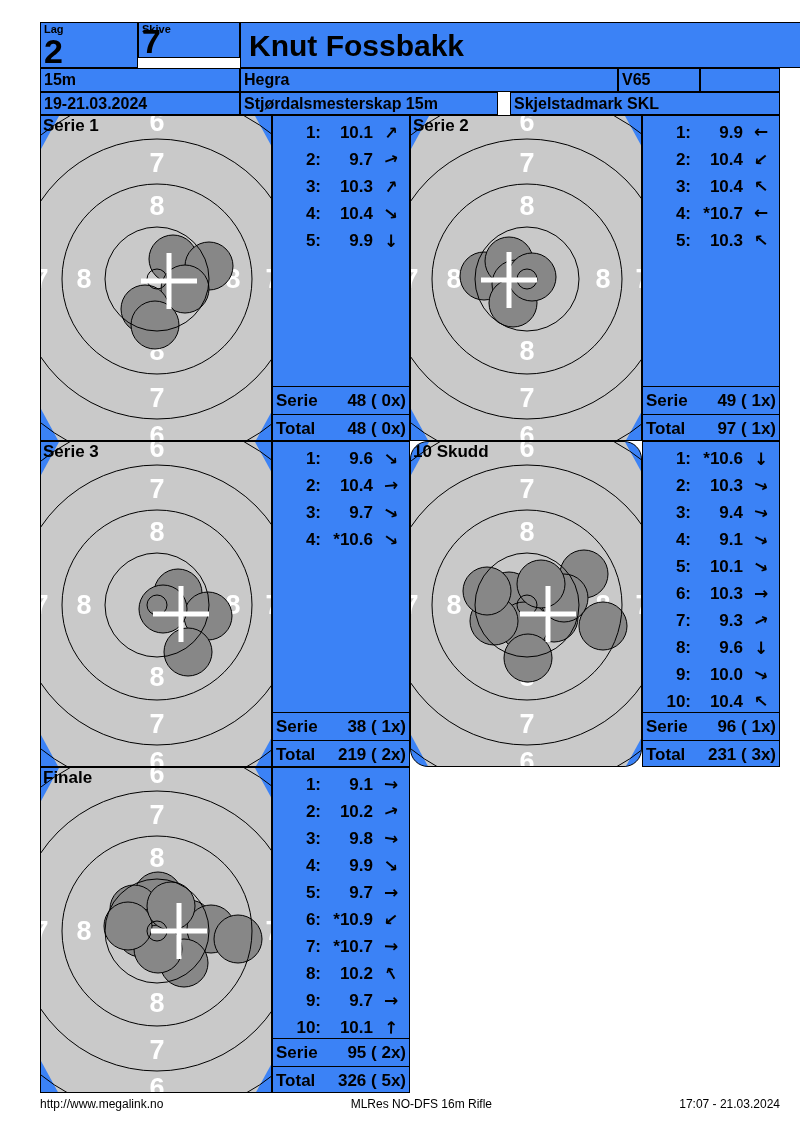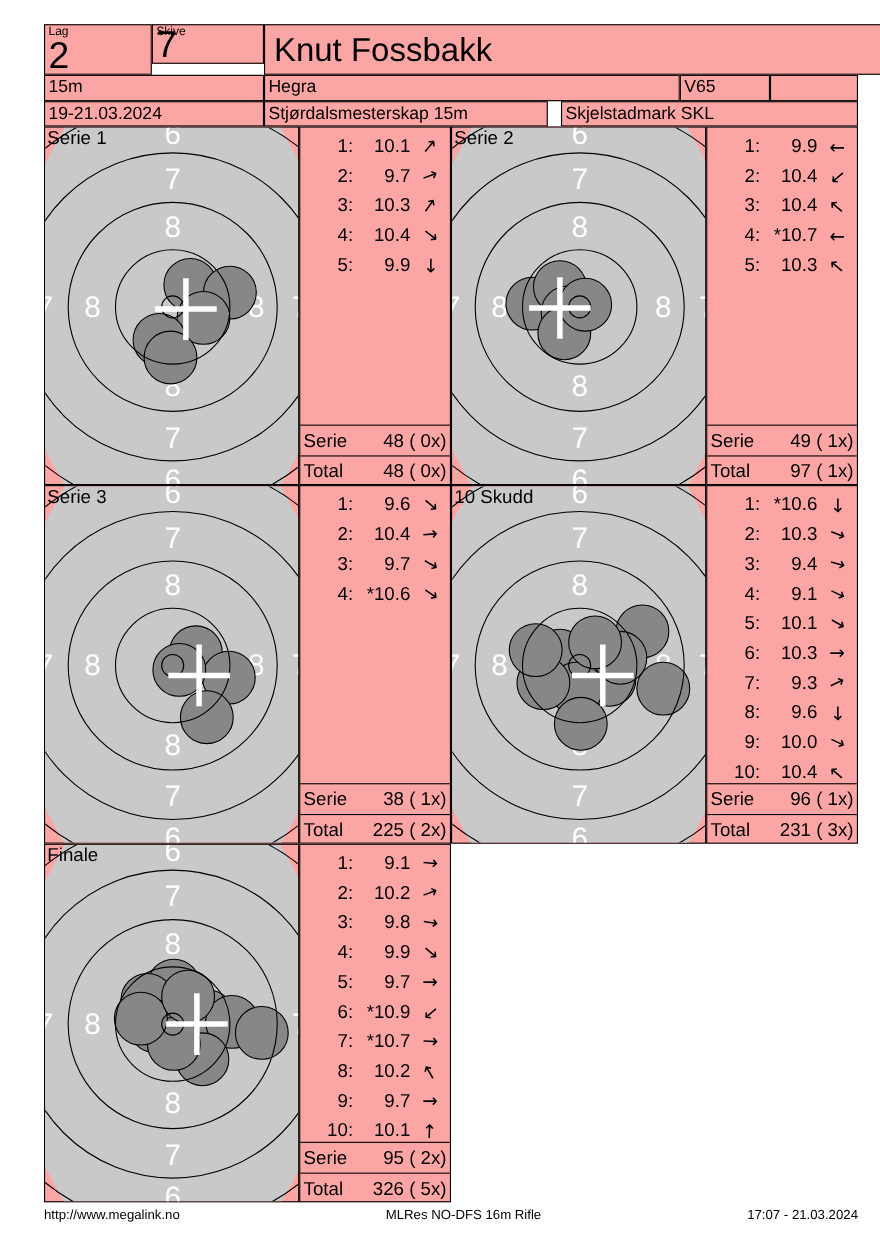--- a/index.html
+++ b/index.html
@@ -1,20 +1,20 @@
 <!DOCTYPE html>
 <html><head>
 <meta charset="utf-8">
 <style>
   html,body{margin:0;padding:0;background:#fff;}
   .page{
     position:relative;width:800px;height:1130px;background:#ffffff;
     font-family:"Liberation Sans",sans-serif;color:#000;overflow:hidden;
   }
-  .cell{position:absolute;box-sizing:border-box;border:1px solid #000;background:#fca5a5;}
+  .cell{position:absolute;box-sizing:border-box;border:1px solid #000;background:#3b82f6;font-weight:bold;}
   
   .cell-lag{left:40px;top:22px;width:98px;height:46px;}
   .cell-skive{left:138px;top:22px;width:102px;height:36px;}
   .cell-name{left:240px;top:22px;width:620px;height:46px;}
   .small-label{position:absolute;top:0px;left:3px;font-size:11px;}
   .big-value{position:absolute;bottom:-1px;left:3px;font-size:34px;line-height:1;}
   .shooter-name{position:absolute;left:8px;top:5px;font-size:30px;line-height:1.2;}
   
   .cell-dist{left:40px;top:68px;width:200px;height:24px;}
   .cell-venue{left:240px;top:68px;width:378px;height:24px;}
@@ -24,21 +24,21 @@
   .cell-date{left:40px;top:92px;width:200px;height:23px;}
   .cell-event{left:240px;top:92px;width:258px;height:23px;}
   .cell-club{left:510px;top:92px;width:270px;height:23px;}
   .hcell-text{position:absolute;left:3px;top:50%;transform:translateY(-50%);font-size:16px;white-space:nowrap;}
   
   .target-cell{width:232px;height:326px;overflow:hidden;padding:0;}
   .score-cell{width:138px;height:326px;padding:0;}
   .t0l{left:40px;top:115px;}  .s0l{left:272px;top:115px;}
   .t0r{left:410px;top:115px;} .s0r{left:642px;top:115px;}
   .t1l{left:40px;top:441px;}  .s1l{left:272px;top:441px;}
-  .t1r{left:410px;top:441px;} .s1r{left:642px;top:441px;}
+  .t1r{left:410px;top:441px;border-radius:18px;} .s1r{left:642px;top:441px;}
   .t2l{left:40px;top:767px;}  .s2l{left:272px;top:767px;}
   .panel-label{position:absolute;top:0px;left:2px;font-size:17px;z-index:3;white-space:nowrap;}
   .target-svg{position:absolute;left:0;top:0;}
   
   .score-shots{position:absolute;left:0;top:0;width:100%;height:270px;padding-top:3px;box-sizing:border-box;}
   .shot-row{display:flex;align-items:center;height:27px;font-size:17px;}
   .shot-num{width:48px;text-align:right;}
   .shot-val{width:52px;text-align:right;}
   .shot-arr{width:36px;text-align:center;}
   .arrow-glyph{display:inline-block;font-family:"DejaVu Sans",sans-serif;font-size:17px;line-height:1;}
@@ -268,21 +268,21 @@
           <span class="shot-val">*10.6</span>
           <span class="shot-arr"><span class="arrow-glyph" style="transform: rotate(35deg);">→</span></span>
         </div>
       </div>
     <div class="sum-row serie-row">
       <span>Serie</span>
       <span>38 ( 1x)</span>
     </div>
     <div class="sum-row total-row">
       <span>Total</span>
-      <span>225 ( 2x)</span>
+      <span>219 ( 2x)</span>
     </div>
   </div>
 
   <div class="cell target-cell t1r">
     <span class="panel-label">10 Skudd</span>
     <div class="target-svg"><svg width="232" height="326" viewBox="0 0 232 326">
           <polygon points="18,0 214,0 232,33 232,293 214,326 18,326 0,293 0,33" fill="#c9c9c9"></polygon>
           <text x="116" y="6" fill="#ffffff" font-size="27" text-anchor="middle" dominant-baseline="central">6</text>
           <text x="116" y="47" fill="#ffffff" font-size="27" text-anchor="middle" dominant-baseline="central">7</text>
           <text x="116" y="90" fill="#ffffff" font-size="27" text-anchor="middle" dominant-baseline="central">8</text>

